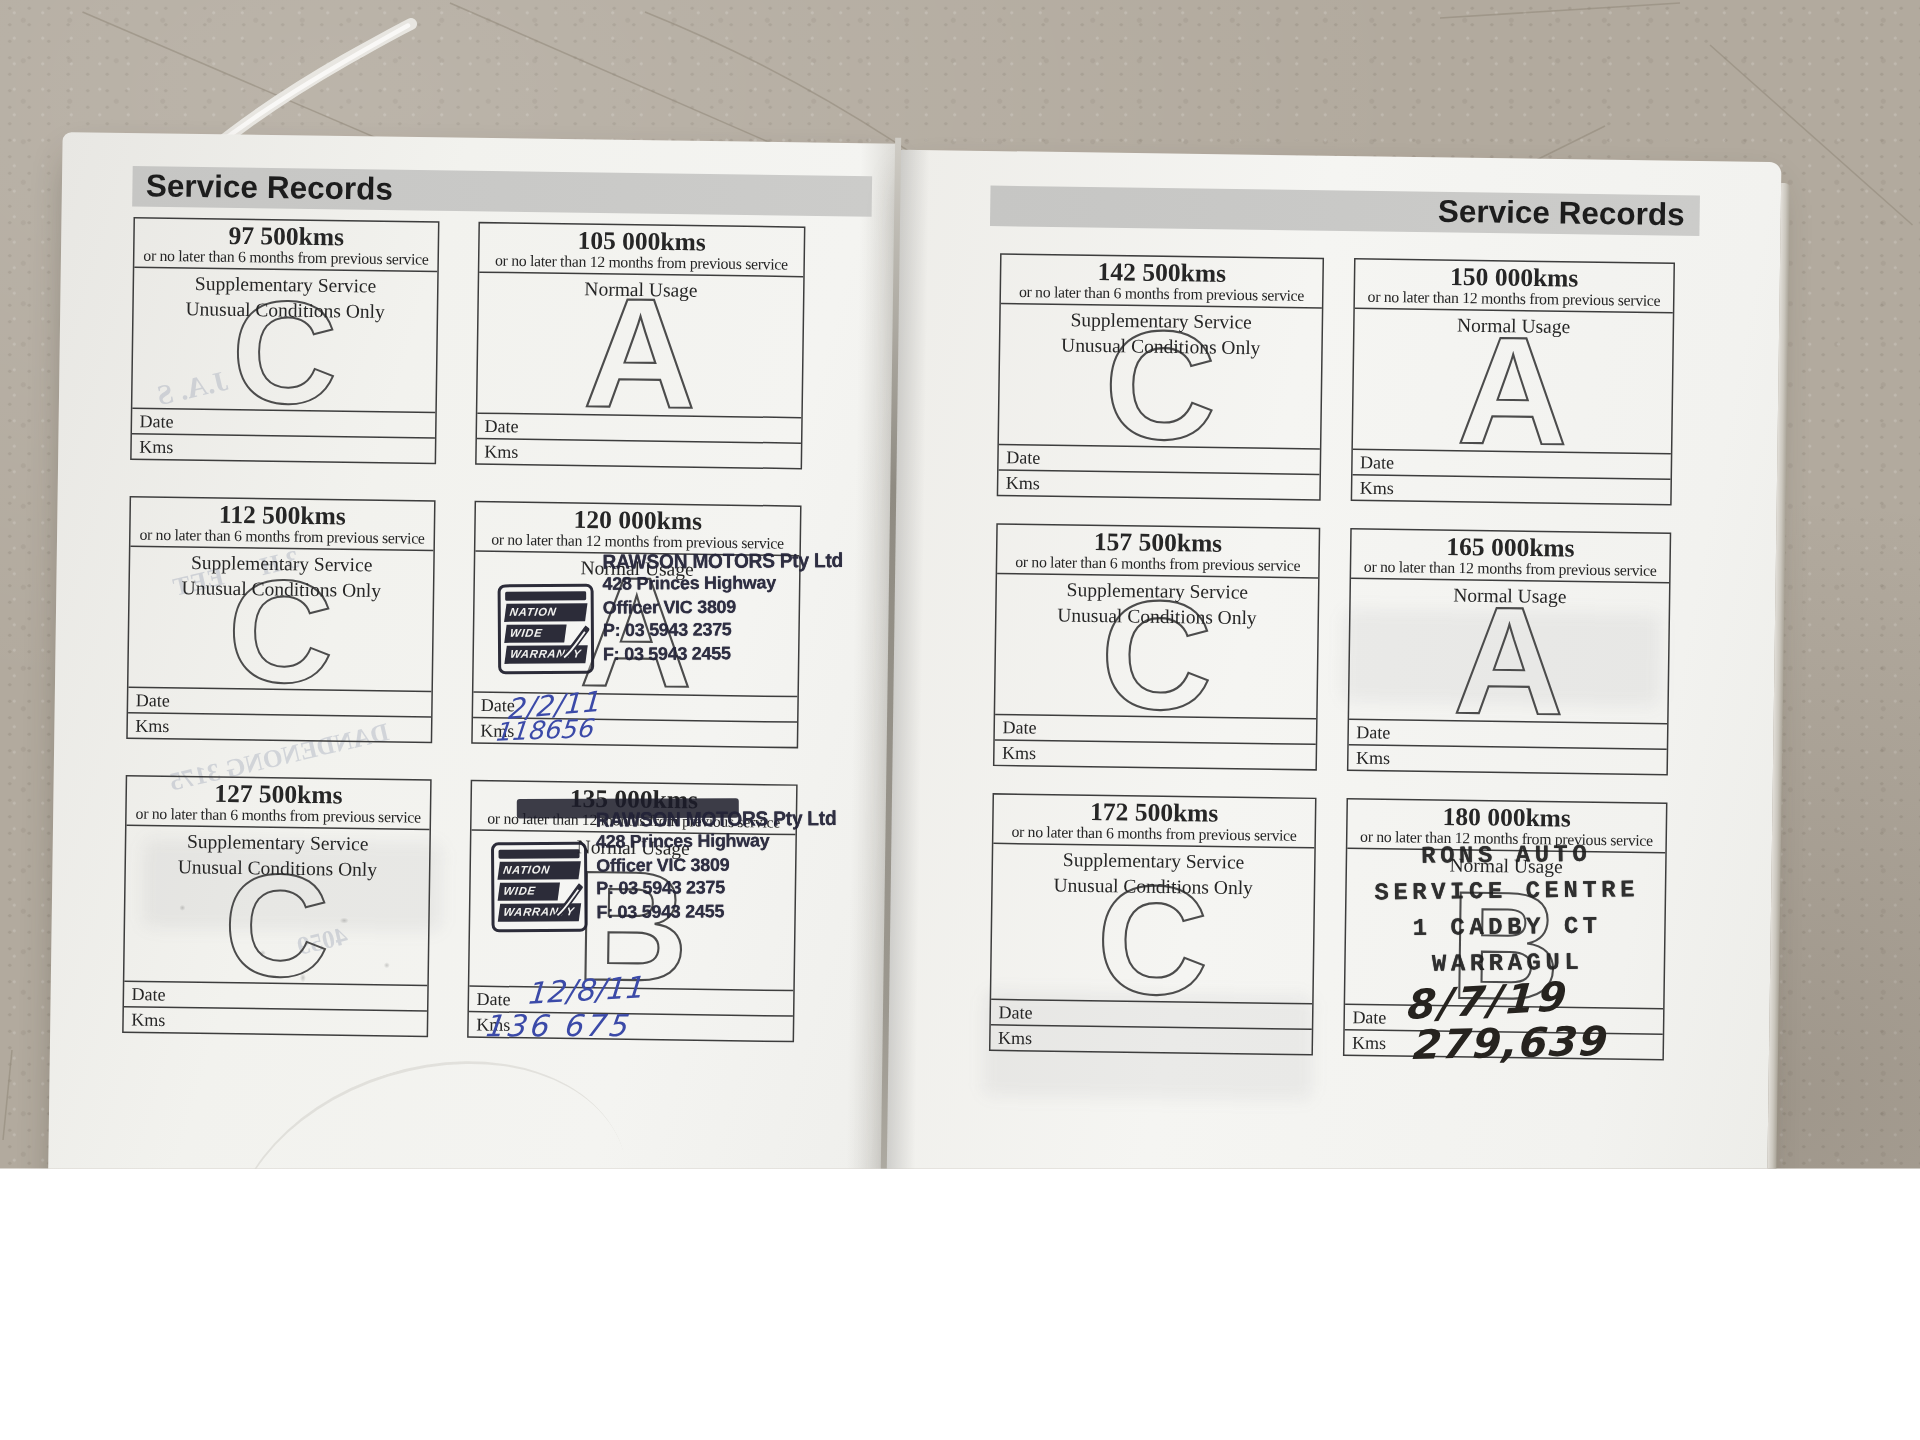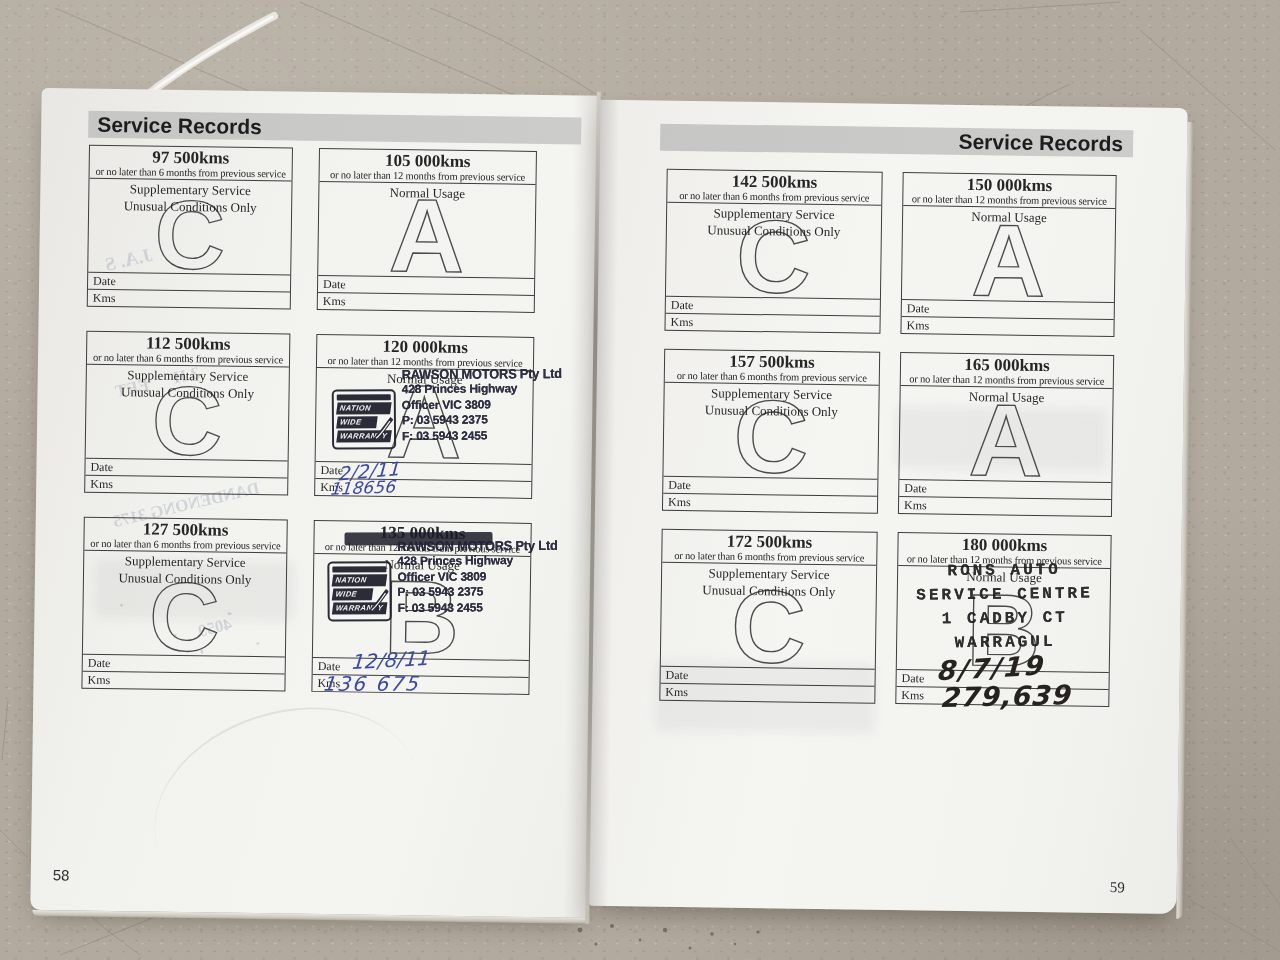--- a/index.html
+++ b/index.html
@@ -1,19 +1,19 @@
 <!DOCTYPE html>
 <html><head>
 <meta charset="utf-8">
 <style>
   html,body{margin:0;padding:0;}
   body{width:1280px;height:960px;overflow:hidden;font-family:"Liberation Serif",serif;}
 
   
-  .scene{position:relative;width:1280px;height:960px;overflow:hidden;
+  .scene{position:relative;width:1280px;height:779px;overflow:hidden;
     background-color:#b2aa9e;
     background-image:
       radial-gradient(1200px 700px at 18% 8%, rgba(255,255,255,.12), transparent 60%),
       radial-gradient(900px 650px at 92% 94%, rgba(60,50,40,.16), transparent 62%),
       radial-gradient(rgba(96,86,74,.16) 1px, transparent 1.3px),
       radial-gradient(rgba(255,255,255,.17) 1px, transparent 1.3px),
       radial-gradient(rgba(96,86,74,.10) 1.6px, transparent 1.9px);
     background-size:auto,auto,13px 11px,19px 17px,31px 27px;}
   .bg-marks{position:absolute;left:0;top:0;width:1280px;height:960px;}
 

